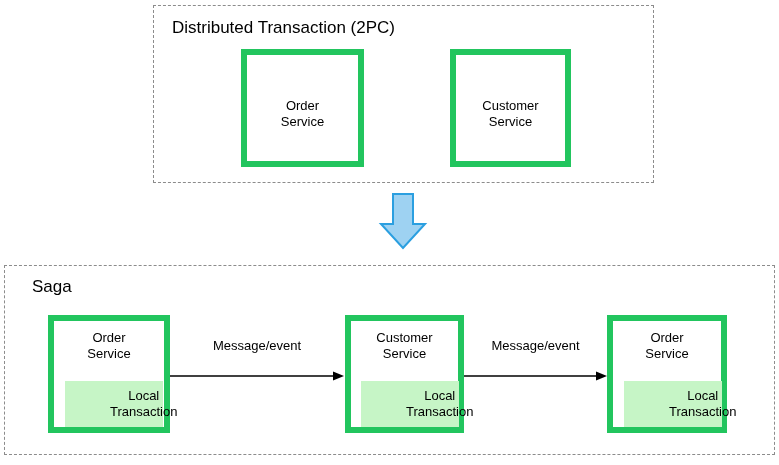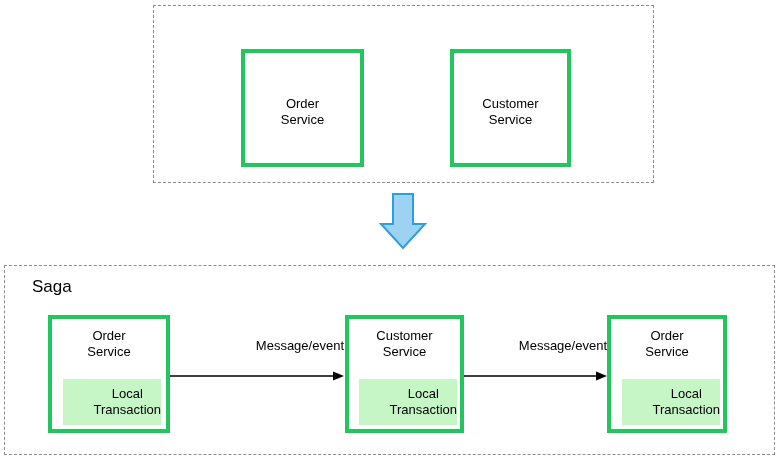--- a/index.html
+++ b/index.html
@@ -30,21 +30,21 @@
     position: absolute;
     font-size: 17px;
     line-height: 20px;
     color: #000000;
     white-space: nowrap;
   }
 
   
   .box {
     position: absolute;
-    border: 4px solid #22c55e;
+    border: 6px solid #22c55e;
     background: #ffffff;
     box-sizing: border-box;
     text-decoration: underline;
   }
   .box-label {
     position: absolute;
     left: 0;
     right: 0;
     text-align: center;
     font-size: 13px;
@@ -52,56 +52,58 @@
     color: #000000;
     white-space: pre-line;
   }
 
   
   .chip {
     position: absolute;
     background: #c6f5c6;
     display: flex;
     align-items: center;
-    justify-content: flex-end;
+    justify-content: flex-start;
     box-sizing: border-box;
+    padding-left: 45px;
   }
   .chip-label {
     font-size: 13px;
     line-height: 16px;
     text-align: center;
     color: #000000;
     white-space: pre-line;
   }
 
   
   .flow-arrow {
     position: absolute;
   }
   .flow-label {
     position: absolute;
     font-size: 13px;
     line-height: 16px;
-    text-align: right;
+    text-align: center;
     color: #000000;
     white-space: nowrap;
   }
 
   
   .big-arrow {
     position: absolute;
   }
 </style>
 </head>
 <body>
 
 <div id="canvas">
 
   <div class="group" style="left:153px; top:5px; width:501px; height:178px;"></div>
 
+  <div class="group-title" style="left:172px; top:18px;">Distributed Transaction (2PC)</div>
 
   <div class="box" style="left:241px; top:49px; width:123px; height:118px;">
     <div class="box-label" style="top:43px;">Order
 Service</div>
   </div>
 
   <div class="box" style="left:450px; top:49px; width:121px; height:118px;">
     <div class="box-label" style="top:43px;">Customer
 Service</div>
   </div>

